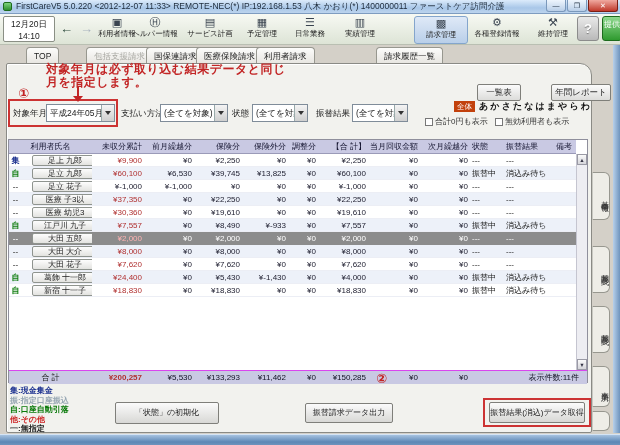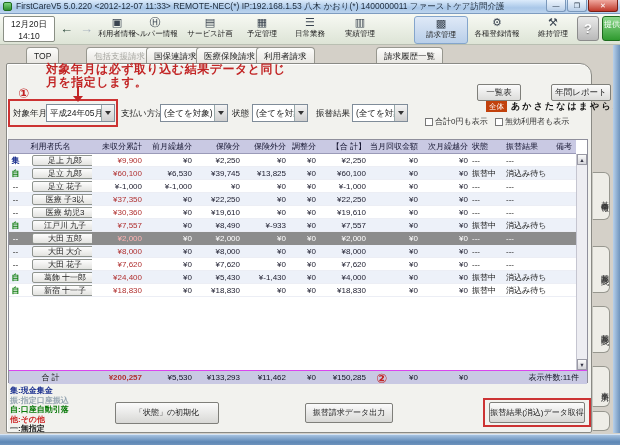--- a/index.html
+++ b/index.html
@@ -69,21 +69,21 @@
   .dd { position:absolute; top:104px; height:18px; background:#fff; border:1px solid #7f8c99;
     font-size:8.5px; line-height:16px; padding-left:3px; white-space:nowrap; overflow:hidden; }
   .dd .chev { position:absolute; right:0; top:0; width:13px; height:16px;
     background:linear-gradient(#f4f4f4,#cfcfcf); border-left:1px solid #9aa; }
   .dd .chev:after { content:""; position:absolute; left:3px; top:6px;
     border-left:3px solid transparent; border-right:3px solid transparent; border-top:4px solid #333; }
   .topbtn { position:absolute; top:84px; height:17px; font-size:8.5px; line-height:15px; text-align:center;
     background:linear-gradient(#fbfbfb,#dcdcda); border:1px solid #7f7f7a; border-radius:2px; }
   .kanabar { position:absolute; left:454px; top:100px; display:flex; align-items:center; }
   .kana-all { width:21px; height:11px; background:#c2410c; color:#fff; font-size:7.5px;
-    text-align:center; line-height:11px; margin-right:3px;margin-left:32px; }
+    text-align:center; line-height:11px; margin-right:3px; }
   .kana { font-size:9px; font-weight:bold; width:11.3px; text-align:center; color:#111; }
   .cbrow { position:absolute; top:116px; display:flex; align-items:center; font-size:8px; color:#333; }
   .cb1 { left:425px; } .cb2 { left:495px; }
   .cbbox { width:8px; height:8px; background:#fff; border:1px solid #777; margin-right:2px; }
   
   .tablewrap { position:absolute; left:8px; top:139px; width:580px; height:244px; background:#fff;
     border:1px solid #8f8f9c; }
   .thead,.trow,.totrow { display:flex; width:567px; }
   .thead { height:14px; background:#c9c9e3; border-bottom:1px solid #9a9ab8;
     font-size:8px; color:#151530; align-items:center; }

